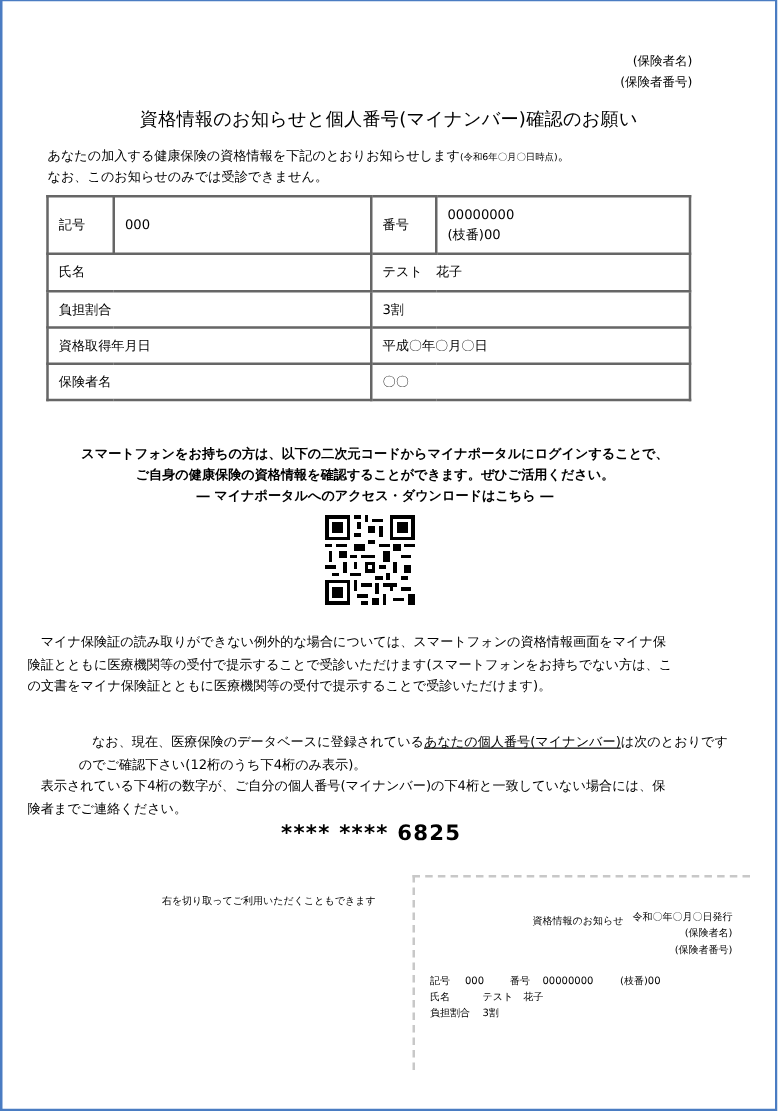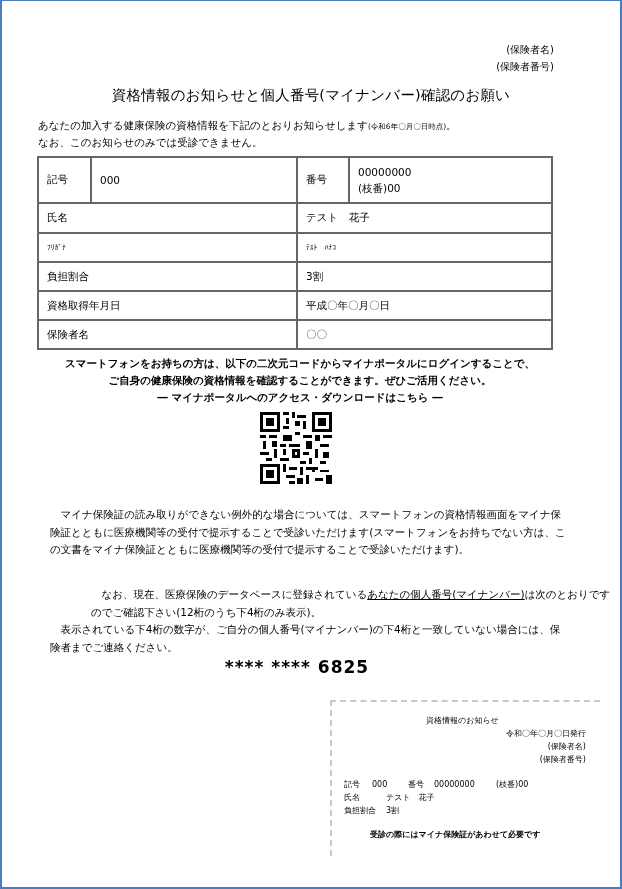--- a/index.html
+++ b/index.html
@@ -9,21 +9,21 @@
   .abs { position: absolute; white-space: nowrap; }
   .hdr-right { right: 68px; font-size: 10px; text-align: right; line-height: 16px; }
   .title { left: 0; width: 622px; text-align: center; top: 86px; font-size: 14.5px; letter-spacing: 0.2px; }
   .intro { left: 38px; font-size: 10.5px; line-height: 17px; }
   .intro small { font-size: 7.5px; }
   table.info { position: absolute; left: 37px; top: 156px; width: 516px; border-collapse: collapse; font-size: 10.5px; }
   table.info td { border: 2px solid #666666; padding: 0 8px; vertical-align: middle; }
   .fur { font-size: 7.5px; }
   .center-bold { left: 0; width: 600px; text-align: center; font-size: 10.5px; font-weight: bold; line-height: 17px; }
   .qr { position: absolute; left: 260px; top: 412px; width: 72px; height: 72px; }
-  .para { left: 50px; width: 520px; white-space: normal; font-size: 10.5px; line-height: 17.5px; }
+  .para { left: 22px; width: 520px; white-space: normal; font-size: 10.5px; line-height: 17.5px; }
   .u { text-decoration: underline; }
   .masked { left: 0; width: 594px; text-align: center; top: 657px; font-size: 17px; font-weight: bold; letter-spacing: 1px; }
   .cut-note { left: 100px; width: 230px; text-align: center; font-size: 8px; line-height: 13px; top: 714px; }
   .stub { position: absolute; left: 330px; top: 700px; width: 270px; height: 156px; border-top: 2px dashed #c8c8c8; border-left: 2px dashed #c8c8c8; }
   .stub .s { position: absolute; white-space: nowrap; font-size: 8px; line-height: 13px; }
 </style>
 </head>
 <body>
 
 <div class="frame"></div>
@@ -45,24 +45,20 @@
     <td style="width:206px;">000</td>
     <td style="width:52px;">番号</td>
     <td style="line-height:16px;">
       <div>00000000</div>
       <div>(枝番)00</div>
     </td>
   </tr>
   <tr style="height:30px;">
     <td colspan="2">氏名</td>
     <td colspan="2">テスト　花子</td>
-  </tr>
-  <tr style="height:29px;">
-    <td colspan="2" class="fur">ﾌﾘｶﾞﾅ</td>
-    <td colspan="2" class="fur">ﾃｽﾄ　ﾊﾅｺ</td>
   </tr>
   <tr style="height:29px;">
     <td colspan="2">負担割合</td>
     <td colspan="2">3割</td>
   </tr>
   <tr style="height:29px;">
     <td colspan="2">資格取得年月日</td>
     <td colspan="2">平成〇年〇月〇日</td>
   </tr>
   <tr style="height:29px;">
@@ -144,34 +140,34 @@
 </div>
 
 <div class="abs para" style="top:621px;">　表示されている下4桁の数字が、ご自分の個人番号(マイナンバー)の下4桁と一致していない場合には、保険者までご連絡ください。</div>
 
 <div class="abs masked">
   <span>**** ****</span>
   <span>6825</span>
 </div>
 
 <div class="abs cut-note">
+  <div>右を切り取ってご利用いただくこともできます</div>
 </div>
 
 <div class="stub">
-  <div class="s" style="left:94px; top:12px;">資格情報のお知らせ</div>
+  <div class="s" style="left:94px; top:28px;">資格情報のお知らせ</div>
   <div class="s" style="right:14px; top:25px;">令和〇年〇月〇日発行</div>
   <div class="s" style="right:14px; top:38px;">(保険者名)</div>
   <div class="s" style="right:14px; top:51px;">(保険者番号)</div>
 
   <div class="s" style="left:12px; top:76px;">記号</div>
   <div class="s" style="left:40px; top:76px;">000</div>
   <div class="s" style="left:76px; top:76px;">番号</div>
   <div class="s" style="left:102px; top:76px;">00000000</div>
   <div class="s" style="left:164px; top:76px;">(枝番)00</div>
 
   <div class="s" style="left:12px; top:89px;">氏名</div>
   <div class="s" style="left:54px; top:89px;">テスト　花子</div>
 
   <div class="s" style="left:12px; top:102px;">負担割合</div>
   <div class="s" style="left:54px; top:102px;">3割</div>
 
-  <div class="s" style="left:38px; top:126px; font-weight:bold;">受診の際にはマイナ保険証があわせて必要です</div>
 </div>
 
 </body></html>

